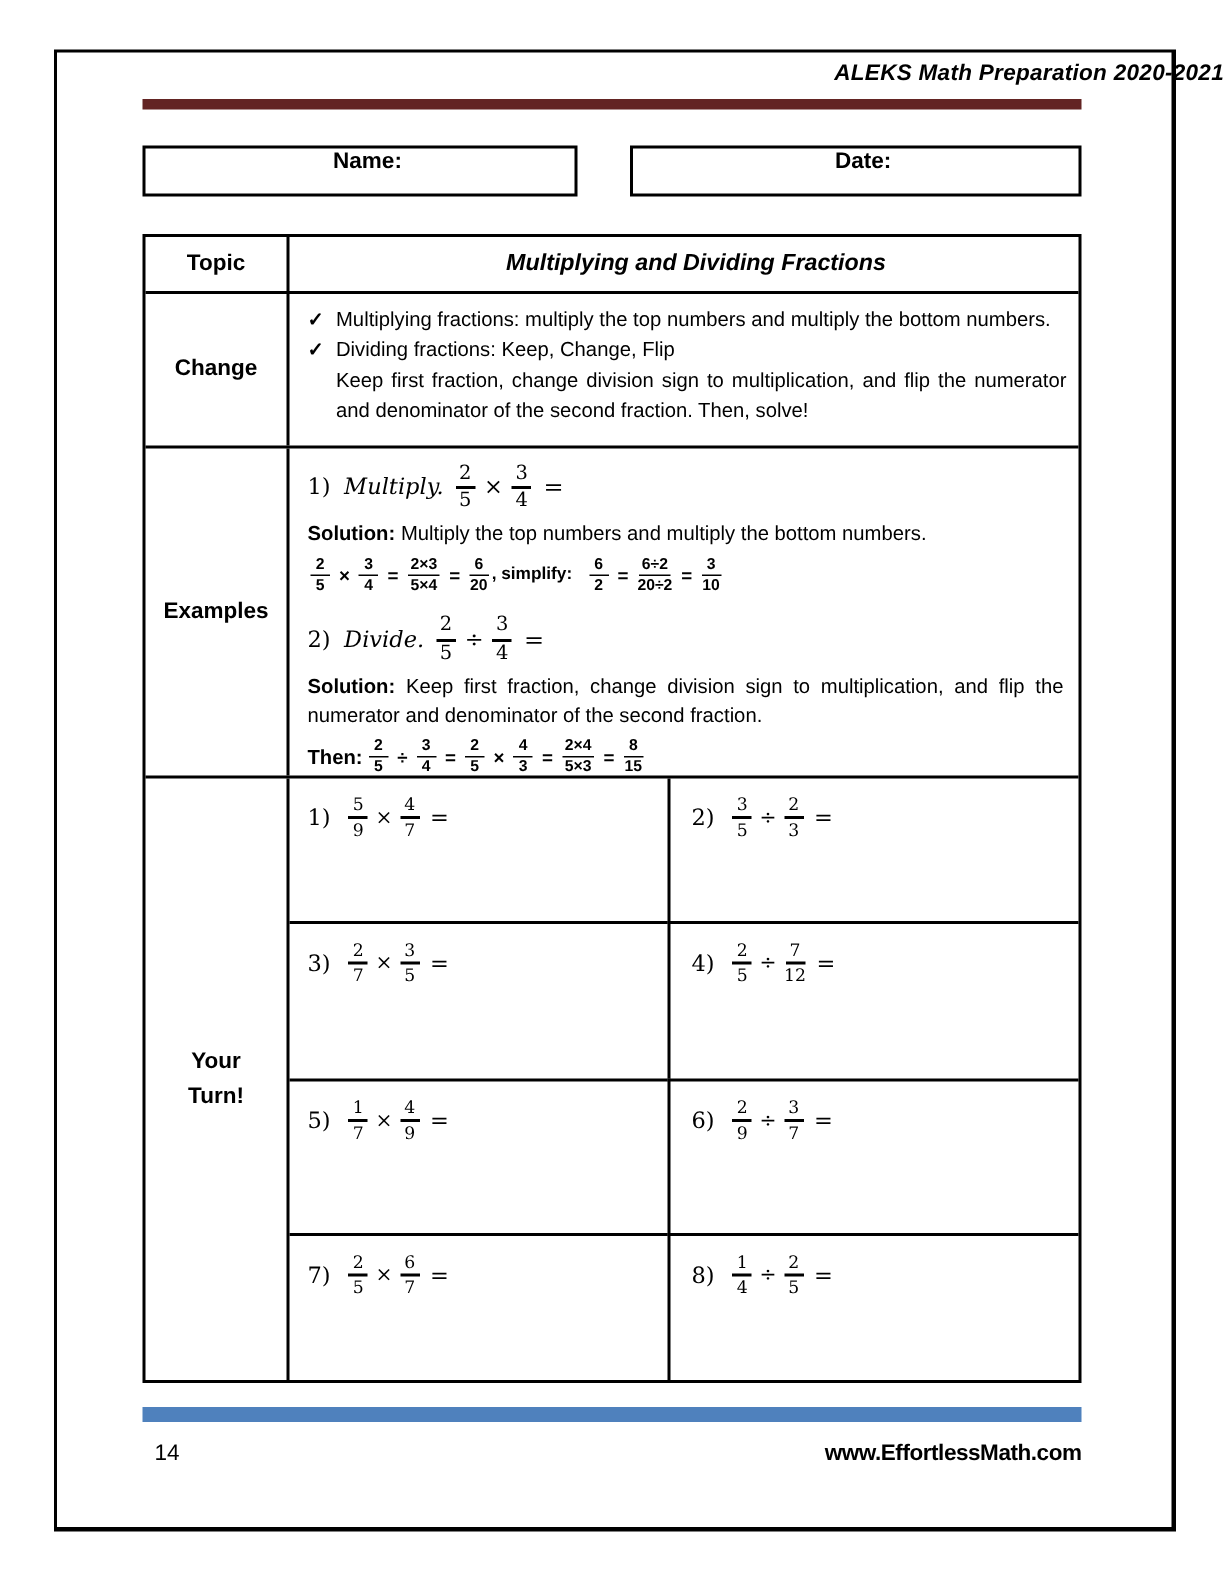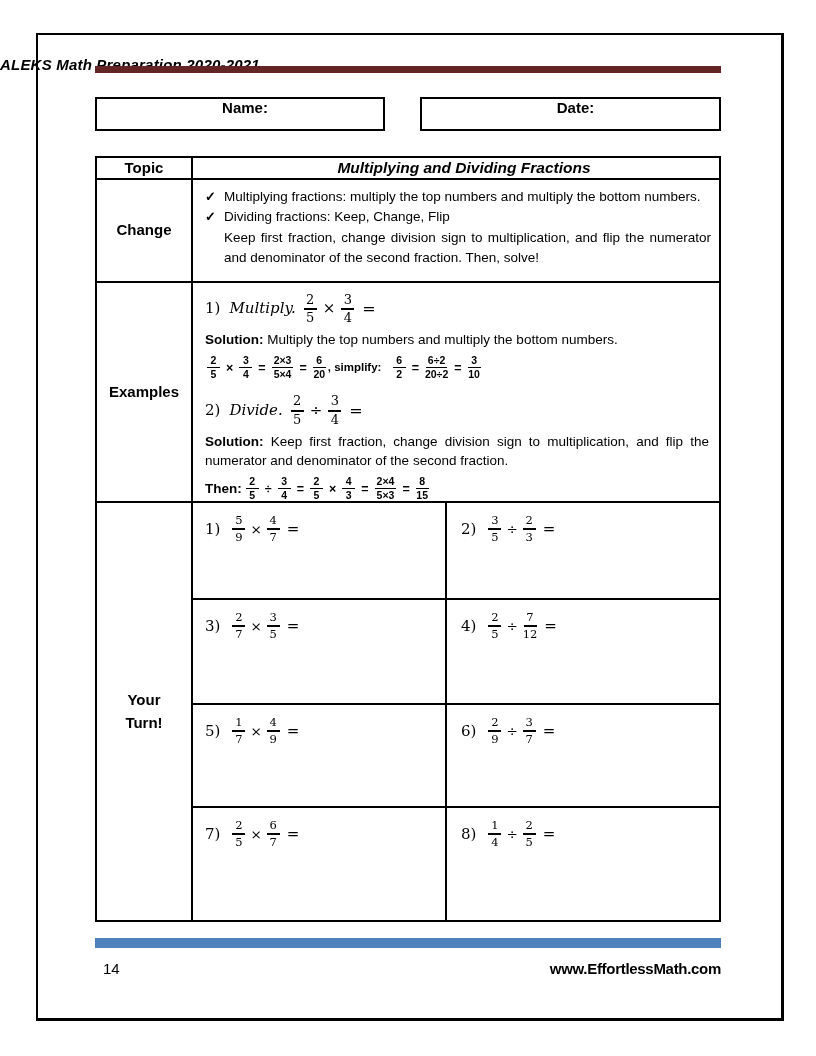--- a/index.html
+++ b/index.html
@@ -1,38 +1,38 @@
 <!DOCTYPE html>
 <html><head>
 <meta charset="utf-8">
 <style>
   html,body{margin:0;padding:0;background:#fff;}
   .page{position:relative;width:816px;height:1056px;background:#fff;overflow:hidden;
         font-family:"Liberation Sans",sans-serif;color:#000;}
   .sheet{position:absolute;left:36px;top:33px;width:748px;height:988px;box-sizing:border-box;
          border-top:2px solid #000;border-left:2px solid #000;border-right:3px solid #000;border-bottom:3px solid #000;}
-  .header-title{position:absolute;left:0;top:56px;width:816px;text-align:left;
+  .header-title{position:absolute;left:0;top:40px;width:816px;text-align:right;
                 font-size:15px;font-weight:bold;font-style:italic;letter-spacing:0.2px;}
   .header-rule{position:absolute;left:95px;top:66px;width:626px;height:7px;background:#632423;}
   .idbox{position:absolute;top:97px;height:34px;box-sizing:border-box;border:2px solid #000;
          display:flex;align-items:center;padding-left:10px;font-size:15px;font-weight:bold;white-space:nowrap;overflow:hidden;flex-direction:column;}
   .idbox .dots{font-weight:bold;letter-spacing:0.5px;}
   #namebox{left:95px;width:290px;}
   #datebox{left:420px;width:301px;}
 
   .main-table{position:absolute;left:95px;top:156px;width:626px;height:766px;box-sizing:border-box;
               border:2px solid #000;display:flex;flex-direction:column;}
   .trow{display:flex;box-sizing:border-box;}
   .trow + .trow{border-top:2px solid #000;}
   .label-cell{width:96px;flex:none;box-sizing:border-box;border-right:2px solid #000;
               display:flex;flex-direction:column;align-items:center;justify-content:center;
               font-weight:bold;font-size:15px;line-height:1.5;text-align:center;}
   .content-cell{flex:1;box-sizing:border-box;min-width:0;}
 
-  .row-topic{height:20px;}
+  .row-topic{height:36px;}
   .row-notes{height:103px;}
   .row-examples{height:220px;}
   .row-yourturn{flex:1;}
 
   .topic-title{display:flex;align-items:center;justify-content:center;height:100%;
                font-weight:bold;font-style:italic;font-size:15.5px;padding-left:16px;}
 
   .notes-cell{padding:7px 8px 0 4px;font-size:13.5px;line-height:1.5;}
   .note-row{display:flex;}
   .note-check{width:27px;flex:none;text-align:center;font-size:13px;font-weight:bold;}

